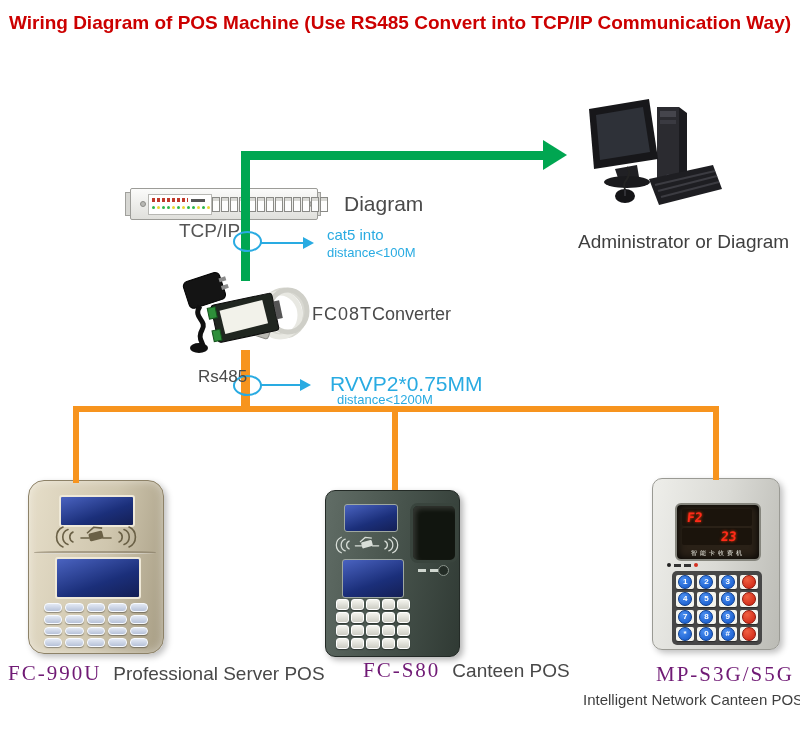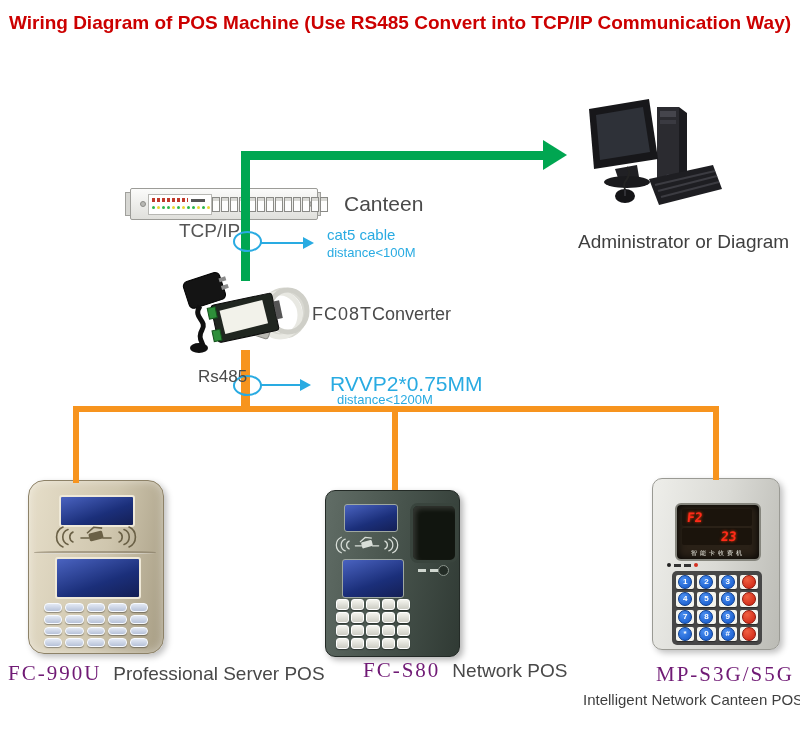--- a/index.html
+++ b/index.html
@@ -150,30 +150,30 @@
   <div class="abs" id="green-arrowhead"></div>
   <div class="abs cable orange" id="orange-conv-drop"></div>
   <div class="abs cable orange" id="orange-bus"></div>
   <div class="abs cable orange" id="orange-drop-left"></div>
   <div class="abs cable orange" id="orange-drop-mid"></div>
   <div class="abs cable orange" id="orange-drop-right"></div>
 
   <div class="abs cyan-ellipse" id="ellipse-cat5"></div>
   <div class="abs cyan-line" id="arrow-line-cat5"></div>
   <div class="abs cyan-tip" id="arrow-tip-cat5"></div>
-  <div class="abs note1" id="cat5-l1">cat5 cable</div>
+  <div class="abs note1" id="cat5-l1">cat5 into</div>
   <div class="abs note2" id="cat5-l2">distance&lt;100M</div>
 
   <div class="abs cyan-ellipse" id="ellipse-rs485"></div>
   <div class="abs cyan-line" id="arrow-line-rs485"></div>
   <div class="abs cyan-tip" id="arrow-tip-rs485"></div>
   <div class="abs note1" id="rs485-l1">RVVP2*0.75MM</div>
   <div class="abs note2" id="rs485-l2">distance&lt;1200M</div>
 
-  <div class="abs glabel" id="switch-label">Canteen</div>
+  <div class="abs glabel" id="switch-label">Diagram</div>
   <div class="abs glabel" id="tcpip-label">TCP/IP</div>
   <div class="abs glabel" id="fc08t-label">FC08T</div>
   <div class="abs glabel" id="converter-label">Converter</div>
   <div class="abs glabel" id="rs485-label">Rs485</div>
   <div class="abs glabel" id="server-label">Administrator or Diagram</div>
 
   <div class="abs" id="switch">
     <div class="abs ear l"></div>
     <div class="abs ear r"></div>
     <div class="abs" id="switch-body">
@@ -424,18 +424,18 @@
         <div class="rkey">
           <div class="circ red"></div>
         </div>
       </div>
   </div>
 
   <div class="abs dev-label" id="label-left">
     <span class="model">FC-990U</span><span class="dname">Professional Server POS</span>
   </div>
   <div class="abs dev-label" id="label-mid">
-    <span class="model">FC-S80</span><span class="dname">Network POS</span>
+    <span class="model">FC-S80</span><span class="dname">Canteen POS</span>
   </div>
   <div class="abs dev-label model" id="label-right-model">MP-S3G/S5G</div>
   <div class="abs dev-label dname" id="label-right-name">Intelligent Network Canteen POS</div>
 
 </div>
 
 </body></html>

